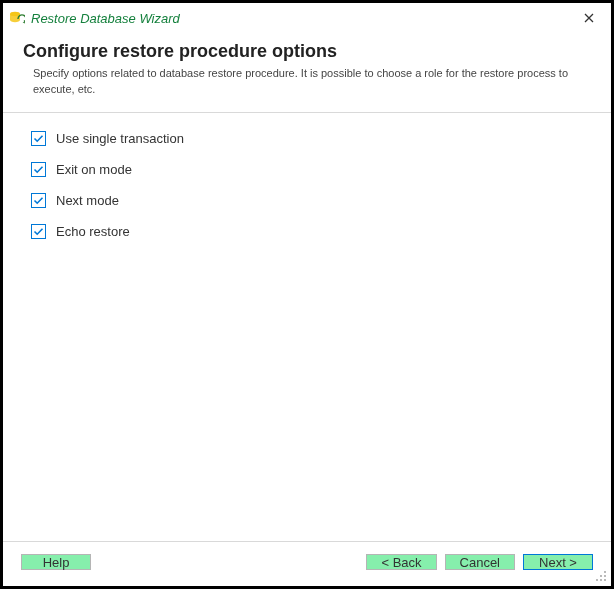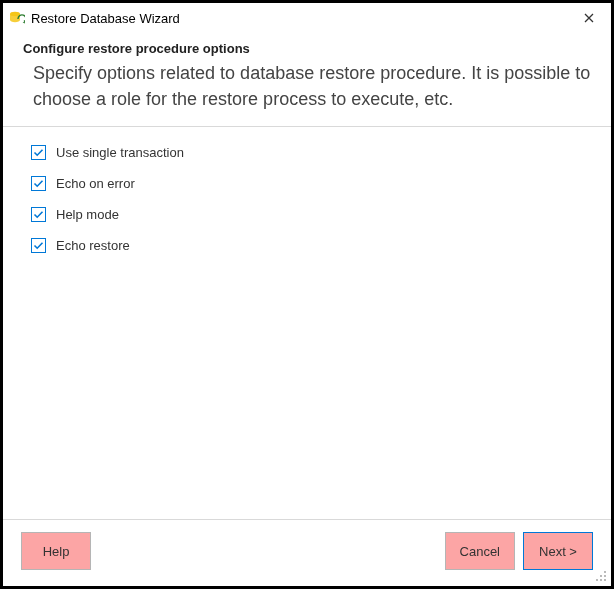--- a/index.html
+++ b/index.html
@@ -28,42 +28,43 @@
     padding: 0 8px 0 6px;
   }
   .titlebar .appicon {
     width: 16px; height: 16px;
     margin-right: 6px;
     position: relative;
   }
   .appicon svg { display: block; }
   .titlebar .title {
     flex: 1;
-    color: #000000;
+    color: #15803d;
+    font-style: italic;
   }
   .titlebar .close {
     width: 28px; height: 24px;
     display: flex; align-items: center; justify-content: center;
     color: #333;
     font-size: 16px;
     cursor: pointer;
   }
   .header {
     padding: 8px 20px 14px 20px;
     border-bottom: 1px solid #d9d9d9;
   }
   .header h1 {
     margin: 0 0 4px 0;
-    font-size: 13px;
+    font-size: 18px;
     font-weight: 600;
     color: #222;
   }
   .header p {
     margin: 0 0 0 10px;
-    font-size: 18px;
+    font-size: 11px;
     color: #444;
     line-height: 1.45;
   }
   .content {
     flex: 1;
     padding: 18px 28px;
   }
   .checkbox-row {
     display: flex;
     align-items: center;
@@ -88,23 +89,23 @@
   .footer {
     border-top: 1px solid #d9d9d9;
     padding: 12px 18px 16px 18px;
     display: flex;
     align-items: center;
     gap: 8px;
   }
   .footer .spacer { flex: 1; }
   button.btn {
     min-width: 70px;
-    height: 38px;
+    height: 16px;
     padding: 0 14px;
-    background: #fca5a5;
+    background: #86efac;
     border: 1px solid #b5b5b5;
     color: #333;
     font-family: inherit;
     font-size: 13px;
     cursor: pointer;
   }
   button.btn.primary {
     border: 1.5px solid #0078d7;
   }
   .resize-grip {
@@ -150,46 +151,47 @@
       </span>
       <label>Use single transaction</label>
     </div>
 
     <div class="checkbox-row">
       <span class="chk">
         <svg width="11" height="11" viewBox="0 0 11 11">
             <path d="M1.5 5.5l2.7 2.7L9.5 2.8" fill="none" stroke="#0078d7" stroke-width="1.6"></path>
           </svg>
       </span>
-      <label>Echo on error</label>
-    </div>
-
-    <div class="checkbox-row">
-      <span class="chk">
-        <svg width="11" height="11" viewBox="0 0 11 11">
-            <path d="M1.5 5.5l2.7 2.7L9.5 2.8" fill="none" stroke="#0078d7" stroke-width="1.6"></path>
-          </svg>
-      </span>
-      <label>Help mode</label>
+      <label>Exit on mode</label>
+    </div>
+
+    <div class="checkbox-row">
+      <span class="chk">
+        <svg width="11" height="11" viewBox="0 0 11 11">
+            <path d="M1.5 5.5l2.7 2.7L9.5 2.8" fill="none" stroke="#0078d7" stroke-width="1.6"></path>
+          </svg>
+      </span>
+      <label>Next mode</label>
     </div>
 
     <div class="checkbox-row">
       <span class="chk">
         <svg width="11" height="11" viewBox="0 0 11 11">
             <path d="M1.5 5.5l2.7 2.7L9.5 2.8" fill="none" stroke="#0078d7" stroke-width="1.6"></path>
           </svg>
       </span>
       <label>Echo restore</label>
     </div>
 
   </div>
 
   <div class="footer">
     <button class="btn">Help</button>
     <span class="spacer"></span>
+    <button class="btn">&lt; Back</button>
     <button class="btn">Cancel</button>
     <button class="btn primary">Next &gt;</button>
   </div>
 
   <span class="resize-grip">
     <svg width="14" height="14" viewBox="0 0 14 14">
       <circle cx="12" cy="4" r="0.9" fill="#9a9a9a"></circle>
       <circle cx="8" cy="8" r="0.9" fill="#9a9a9a"></circle>
       <circle cx="12" cy="8" r="0.9" fill="#9a9a9a"></circle>
       <circle cx="4" cy="12" r="0.9" fill="#9a9a9a"></circle>

